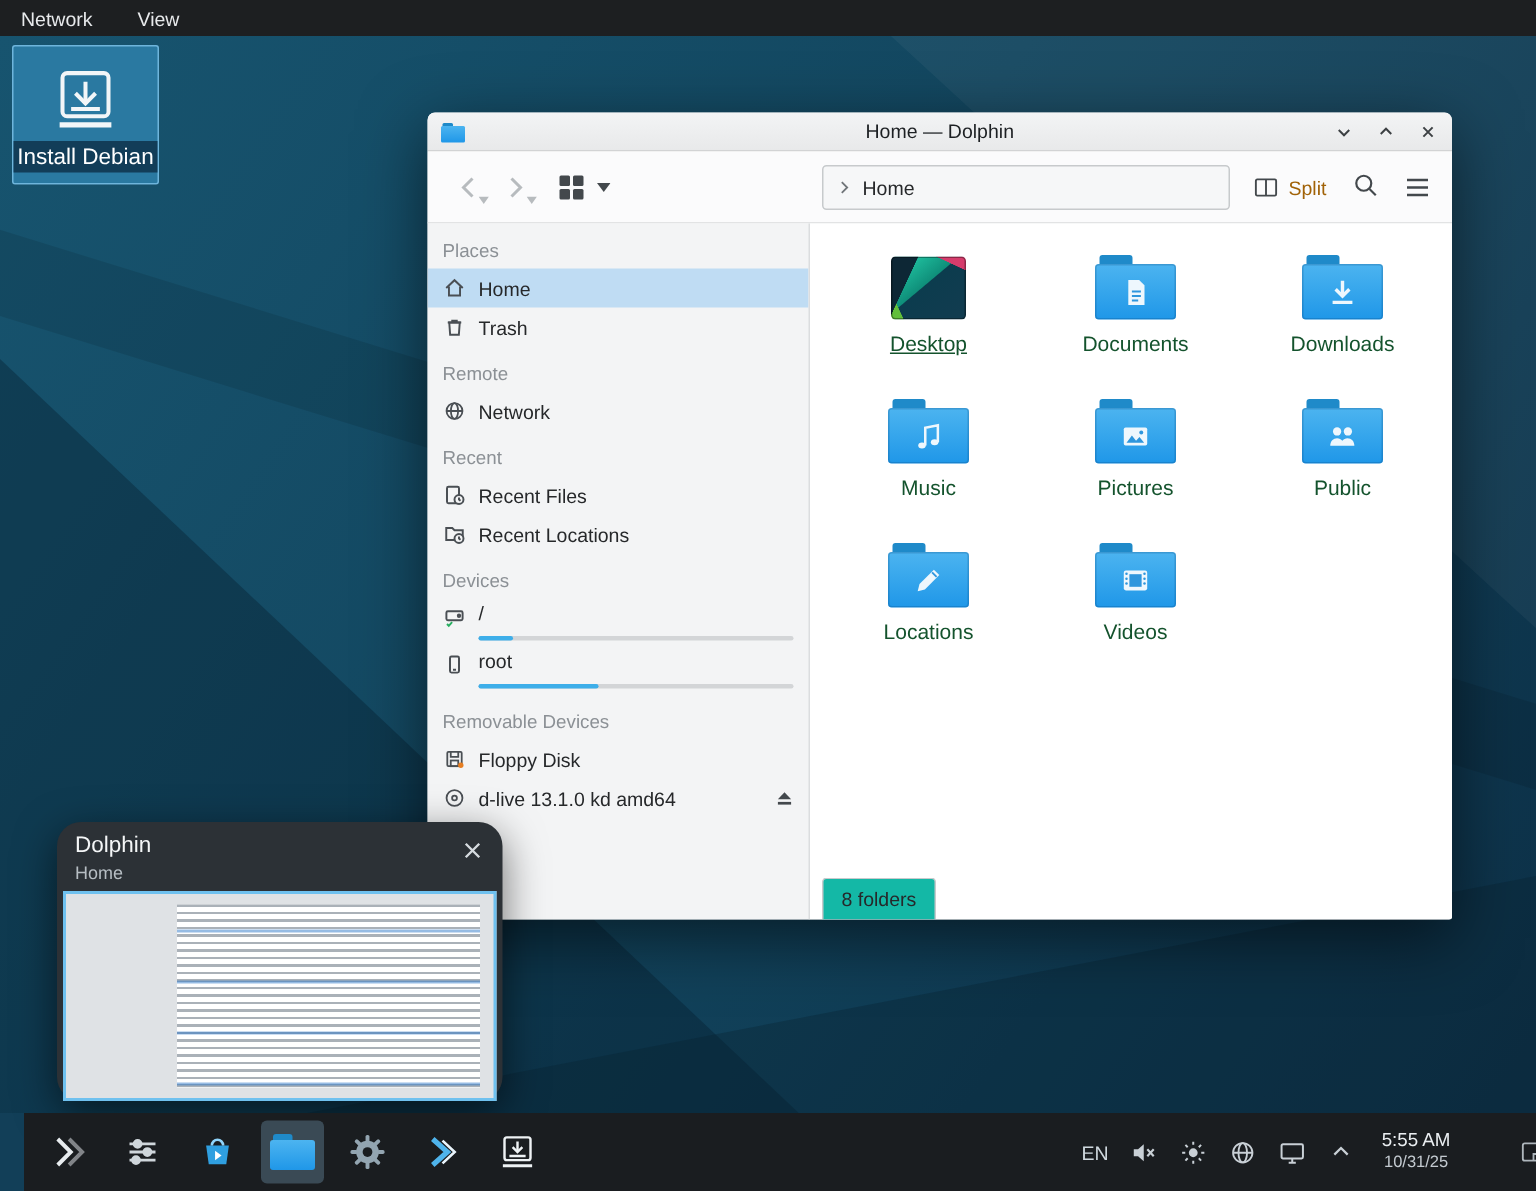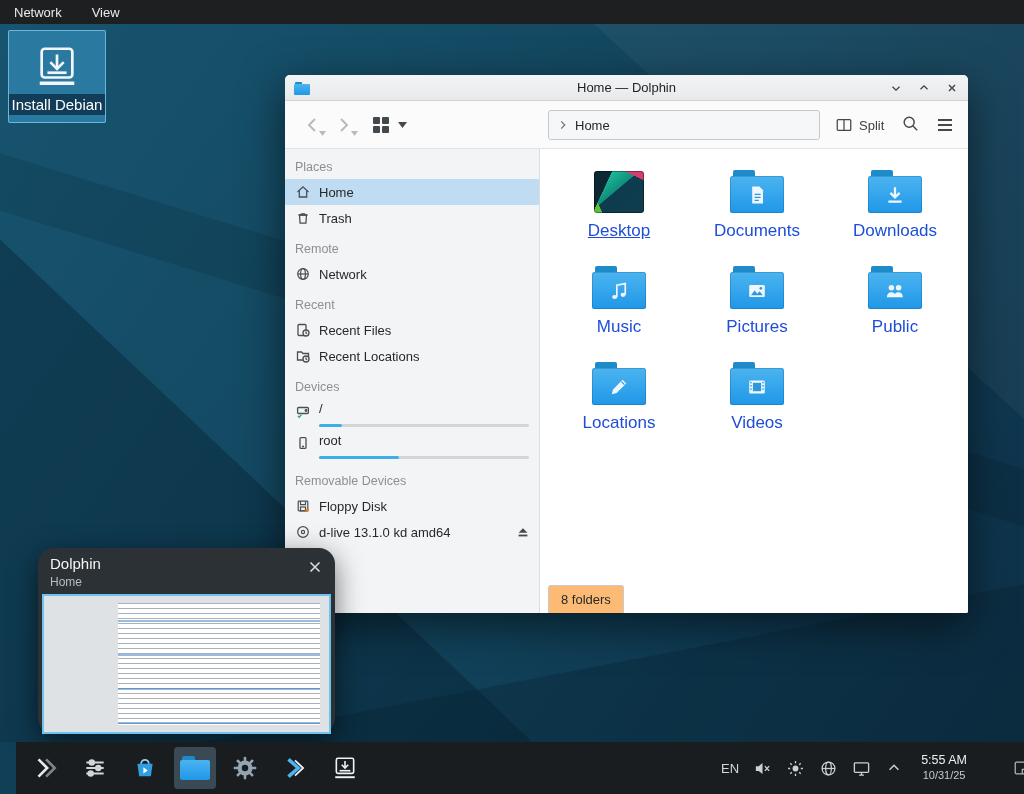--- a/index.html
+++ b/index.html
@@ -39,21 +39,21 @@
   .win-controls{position:absolute;right:8px;top:0;height:26px;display:flex;align-items:center;gap:12px;}
   .win-btn{width:16px;height:16px;display:flex;align-items:center;justify-content:center;cursor:default;}
 
   .toolbar{position:absolute;left:0;top:26px;right:0;height:48px;background:#fbfbfc;
     border-bottom:1px solid #e2e3e4;}
   .tb-abs{position:absolute;display:flex;align-items:center;}
   .breadcrumb{position:absolute;left:263px;top:9px;width:272px;height:30px;background:#f6f7f8;
     border:1px solid #c7cacc;border-radius:3px;display:flex;align-items:center;padding-left:8px;gap:6px;}
   .breadcrumb-label{font-size:13px;color:#26282a;}
   .split-btn{position:absolute;left:546px;top:10px;height:28px;display:flex;align-items:center;gap:6px;
-    font-size:13px;color:#404040;padding:0 4px;cursor:default;}
+    font-size:13px;color:#a16207;padding:0 4px;cursor:default;}
   .tool-btn{cursor:default;}
 
   .sidebar{position:absolute;left:0;top:74px;width:255px;bottom:0;background:#f3f4f5;
     border-right:1px solid #dbdddf;padding-top:6px;overflow:hidden;}
   .sec-header{height:24px;line-height:24px;padding-left:10px;color:#8b9095;font-size:12.5px;margin-top:6px;}
   .sec-header:first-child{margin-top:0;}
   .place-row{height:26px;display:flex;align-items:center;padding-left:10px;gap:8px;
     font-size:13px;color:#26282a;position:relative;cursor:default;}
   .place-row.selected{background:#bfdcf3;}
   .place-row.device{height:32px;align-items:flex-start;padding-top:2px;}
@@ -61,37 +61,37 @@
   .plabel{white-space:nowrap;}
   .usage-track{position:absolute;left:34px;right:10px;bottom:4px;height:3px;background:#d3d5d7;border-radius:2px;}
   .usage-fill{height:3px;background:#3daee9;border-radius:2px;width:0;}
   .eject-btn{position:absolute;right:8px;top:5px;cursor:default;}
 
   .mainview{position:absolute;left:255px;top:74px;right:0;bottom:0;background:#fff;}
   .fgrid{display:grid;grid-template-columns:repeat(3,138px);grid-auto-rows:96px;
     padding:12px 0 0 10px;}
   .fcell{display:flex;flex-direction:column;align-items:center;cursor:default;}
   .fico-wrap{height:52px;display:flex;align-items:flex-end;justify-content:center;}
-  .flabel{margin-top:8px;font-size:17px;color:#1d4ed8;}
+  .flabel{margin-top:8px;font-size:14px;color:#14532d;}
   .flabel.selected{text-decoration:underline;}
 
   .folder{position:relative;width:54px;height:44px;}
   .folder .tab{position:absolute;top:1px;left:3px;width:22px;height:9px;background:#1f8ac9;border-radius:2px 2px 0 0;}
   .folder .fbody{position:absolute;left:0;top:7px;width:54px;height:37px;border-radius:2.5px;
     background:linear-gradient(180deg,#4cb4f0,#1f97e8);box-shadow:inset 0 0 0 1px rgba(0,60,110,.22);
     display:flex;align-items:center;justify-content:center;}
   .desktop-art{width:50px;height:42px;border-radius:3px;box-shadow:inset 0 0 0 1px rgba(0,0,0,.35);
     background:
       linear-gradient(205deg,#d63c6c 0 14%,transparent 14.5%),
       linear-gradient(115deg,#0d2735 0 26%,transparent 26.5%),
       linear-gradient(65deg,#62bf3a 0 12%,transparent 12.5%),
       linear-gradient(140deg,#1db899 20%,#0f8f7a 45%,#0c3c4e 46%,#123c50 100%);}
 
   .status-chip{position:absolute;left:8px;bottom:0;height:28px;line-height:27px;padding:0 12px;
-    background:#fdba74;border:1px solid #c8cacc;border-bottom:none;border-radius:3px 3px 0 0;
+    background:#14b8a6;border:1px solid #c8cacc;border-bottom:none;border-radius:3px 3px 0 0;
     font-size:13px;color:#26282a;}
 
   .mini-folder{position:relative;width:16px;height:13px;}
   .mini-folder::before{content:"";position:absolute;top:0;left:1px;width:7px;height:4px;background:#1f8ac9;border-radius:1px 1px 0 0;}
   .mini-folder::after{content:"";position:absolute;top:2px;left:0;width:16px;height:11px;
     background:linear-gradient(180deg,#4cb4f0,#1f97e8);border-radius:1px;}
   .tb-folder{position:relative;width:30px;height:24px;}
   .tb-folder::before{content:"";position:absolute;top:0;left:2px;width:13px;height:7px;background:#1f8ac9;border-radius:2px 2px 0 0;}
   .tb-folder::after{content:"";position:absolute;top:4px;left:0;width:30px;height:20px;
     background:linear-gradient(180deg,#4cb4f0,#1f97e8);border-radius:2px;}

